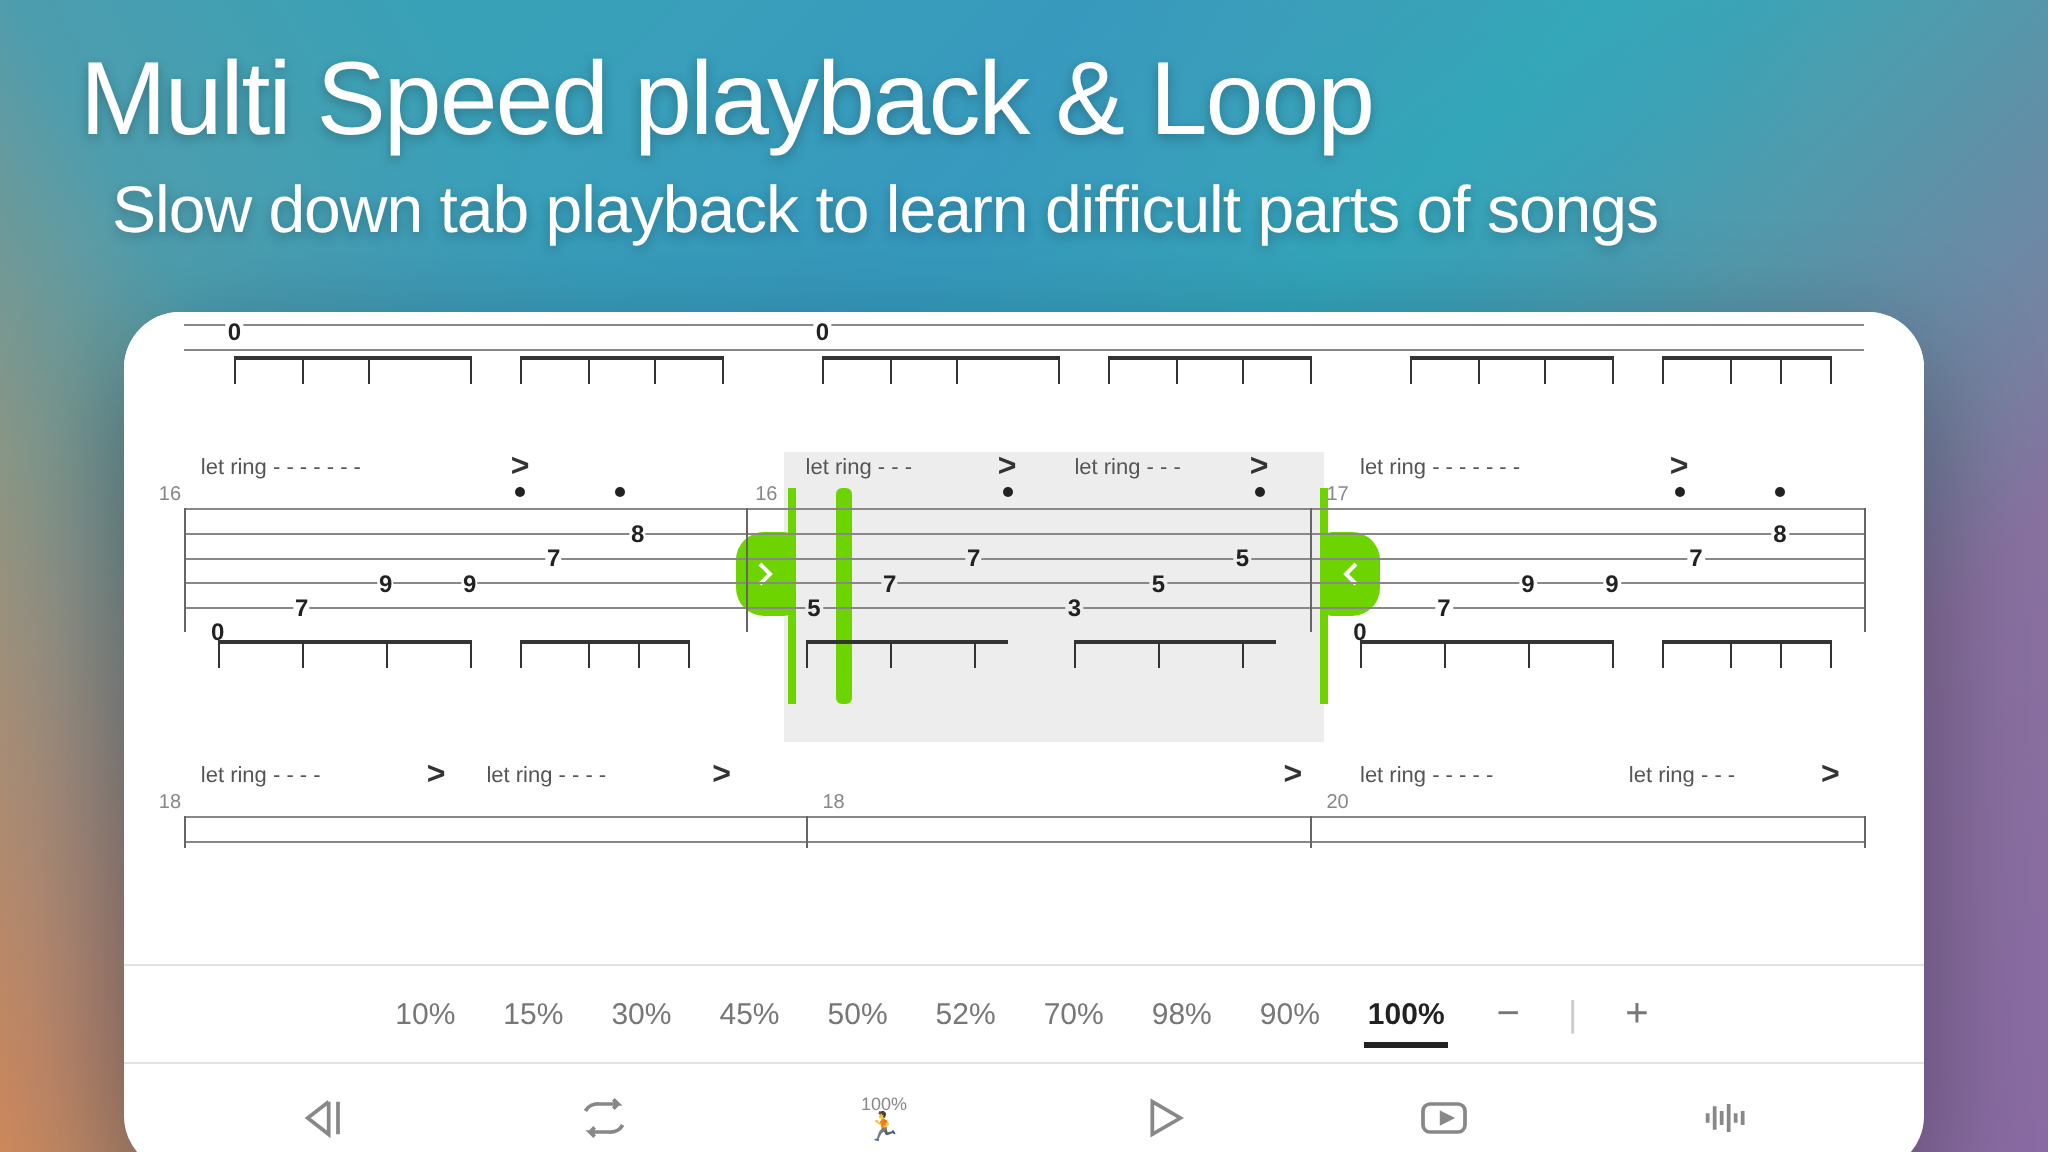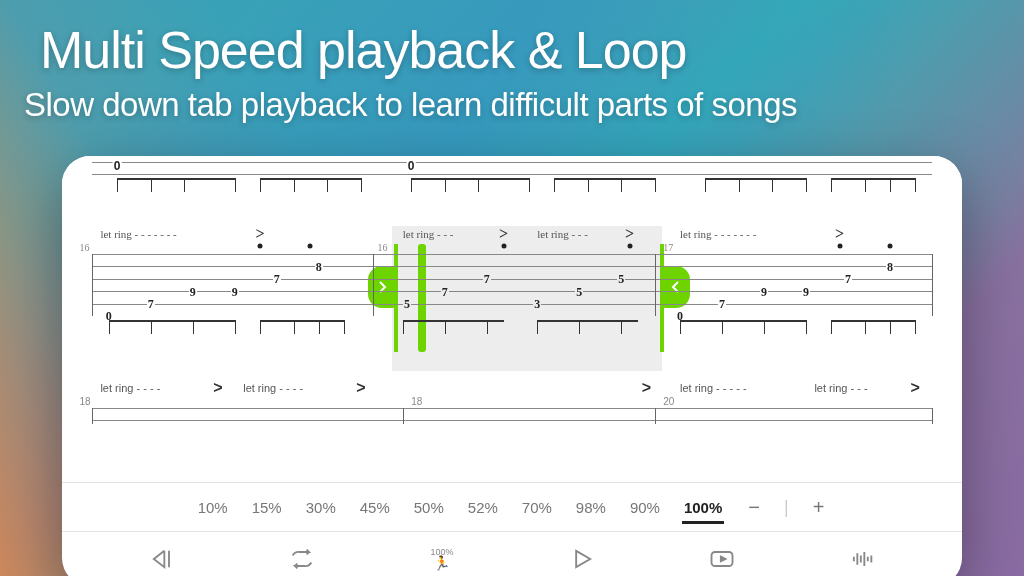--- a/index.html
+++ b/index.html
@@ -24,21 +24,21 @@
   position: relative;
   padding: 20px 40px 6px;
   color: #fff;
   font-size: 52px;
   font-weight: 500;
   letter-spacing: -1px;
   text-shadow: 0 2px 6px rgba(0,0,0,0.25);
 }
 .subheadline {
   position: relative;
-  padding: 0 24px;
+  padding: 0 56px;
   color: #fff;
   font-size: 33px;
   font-weight: 400;
   letter-spacing: -0.5px;
   text-shadow: 0 2px 6px rgba(0,0,0,0.25);
 }
 .device {
   position: absolute;
   left: 50%;
   transform: translateX(-50%);
@@ -298,21 +298,21 @@
       <svg viewBox="0 0 10 14" width="10" height="14">
           <path d="M3 2 L8 7 L3 12" stroke="#fff" stroke-width="2" fill="none"></path>
         </svg>
     </div>
     <div class="handle right" style="left:600px;">
       <svg viewBox="0 0 10 14" width="10" height="14">
           <path d="M7 2 L2 7 L7 12" stroke="#fff" stroke-width="2" fill="none"></path>
         </svg>
     </div>
 
-    <div class="staff" style="top:72px;font-family:Liberation Serif, serif;">
+    <div class="staff" style="top:72px;">
       <span class="annotation" style="left:1%; top:0;"><span>let ring</span> - - - - - - -</span>
       <span class="accent" style="left:20%; top:6px;">&gt;</span>
       <span class="annotation" style="left:37%; top:0;"><span>let ring</span> - - -</span>
       <span class="accent" style="left:49%; top:6px;">&gt;</span>
       <span class="annotation" style="left:53%; top:0;"><span>let ring</span> - - -</span>
       <span class="accent" style="left:64%; top:6px;">&gt;</span>
       <span class="annotation" style="left:70%; top:0;"><span>let ring</span> - - - - - - -</span>
       <span class="accent" style="left:89%; top:6px;">&gt;</span>
 
       <span class="measure-num" style="left:-1.5%; top:14px;">16</span>

